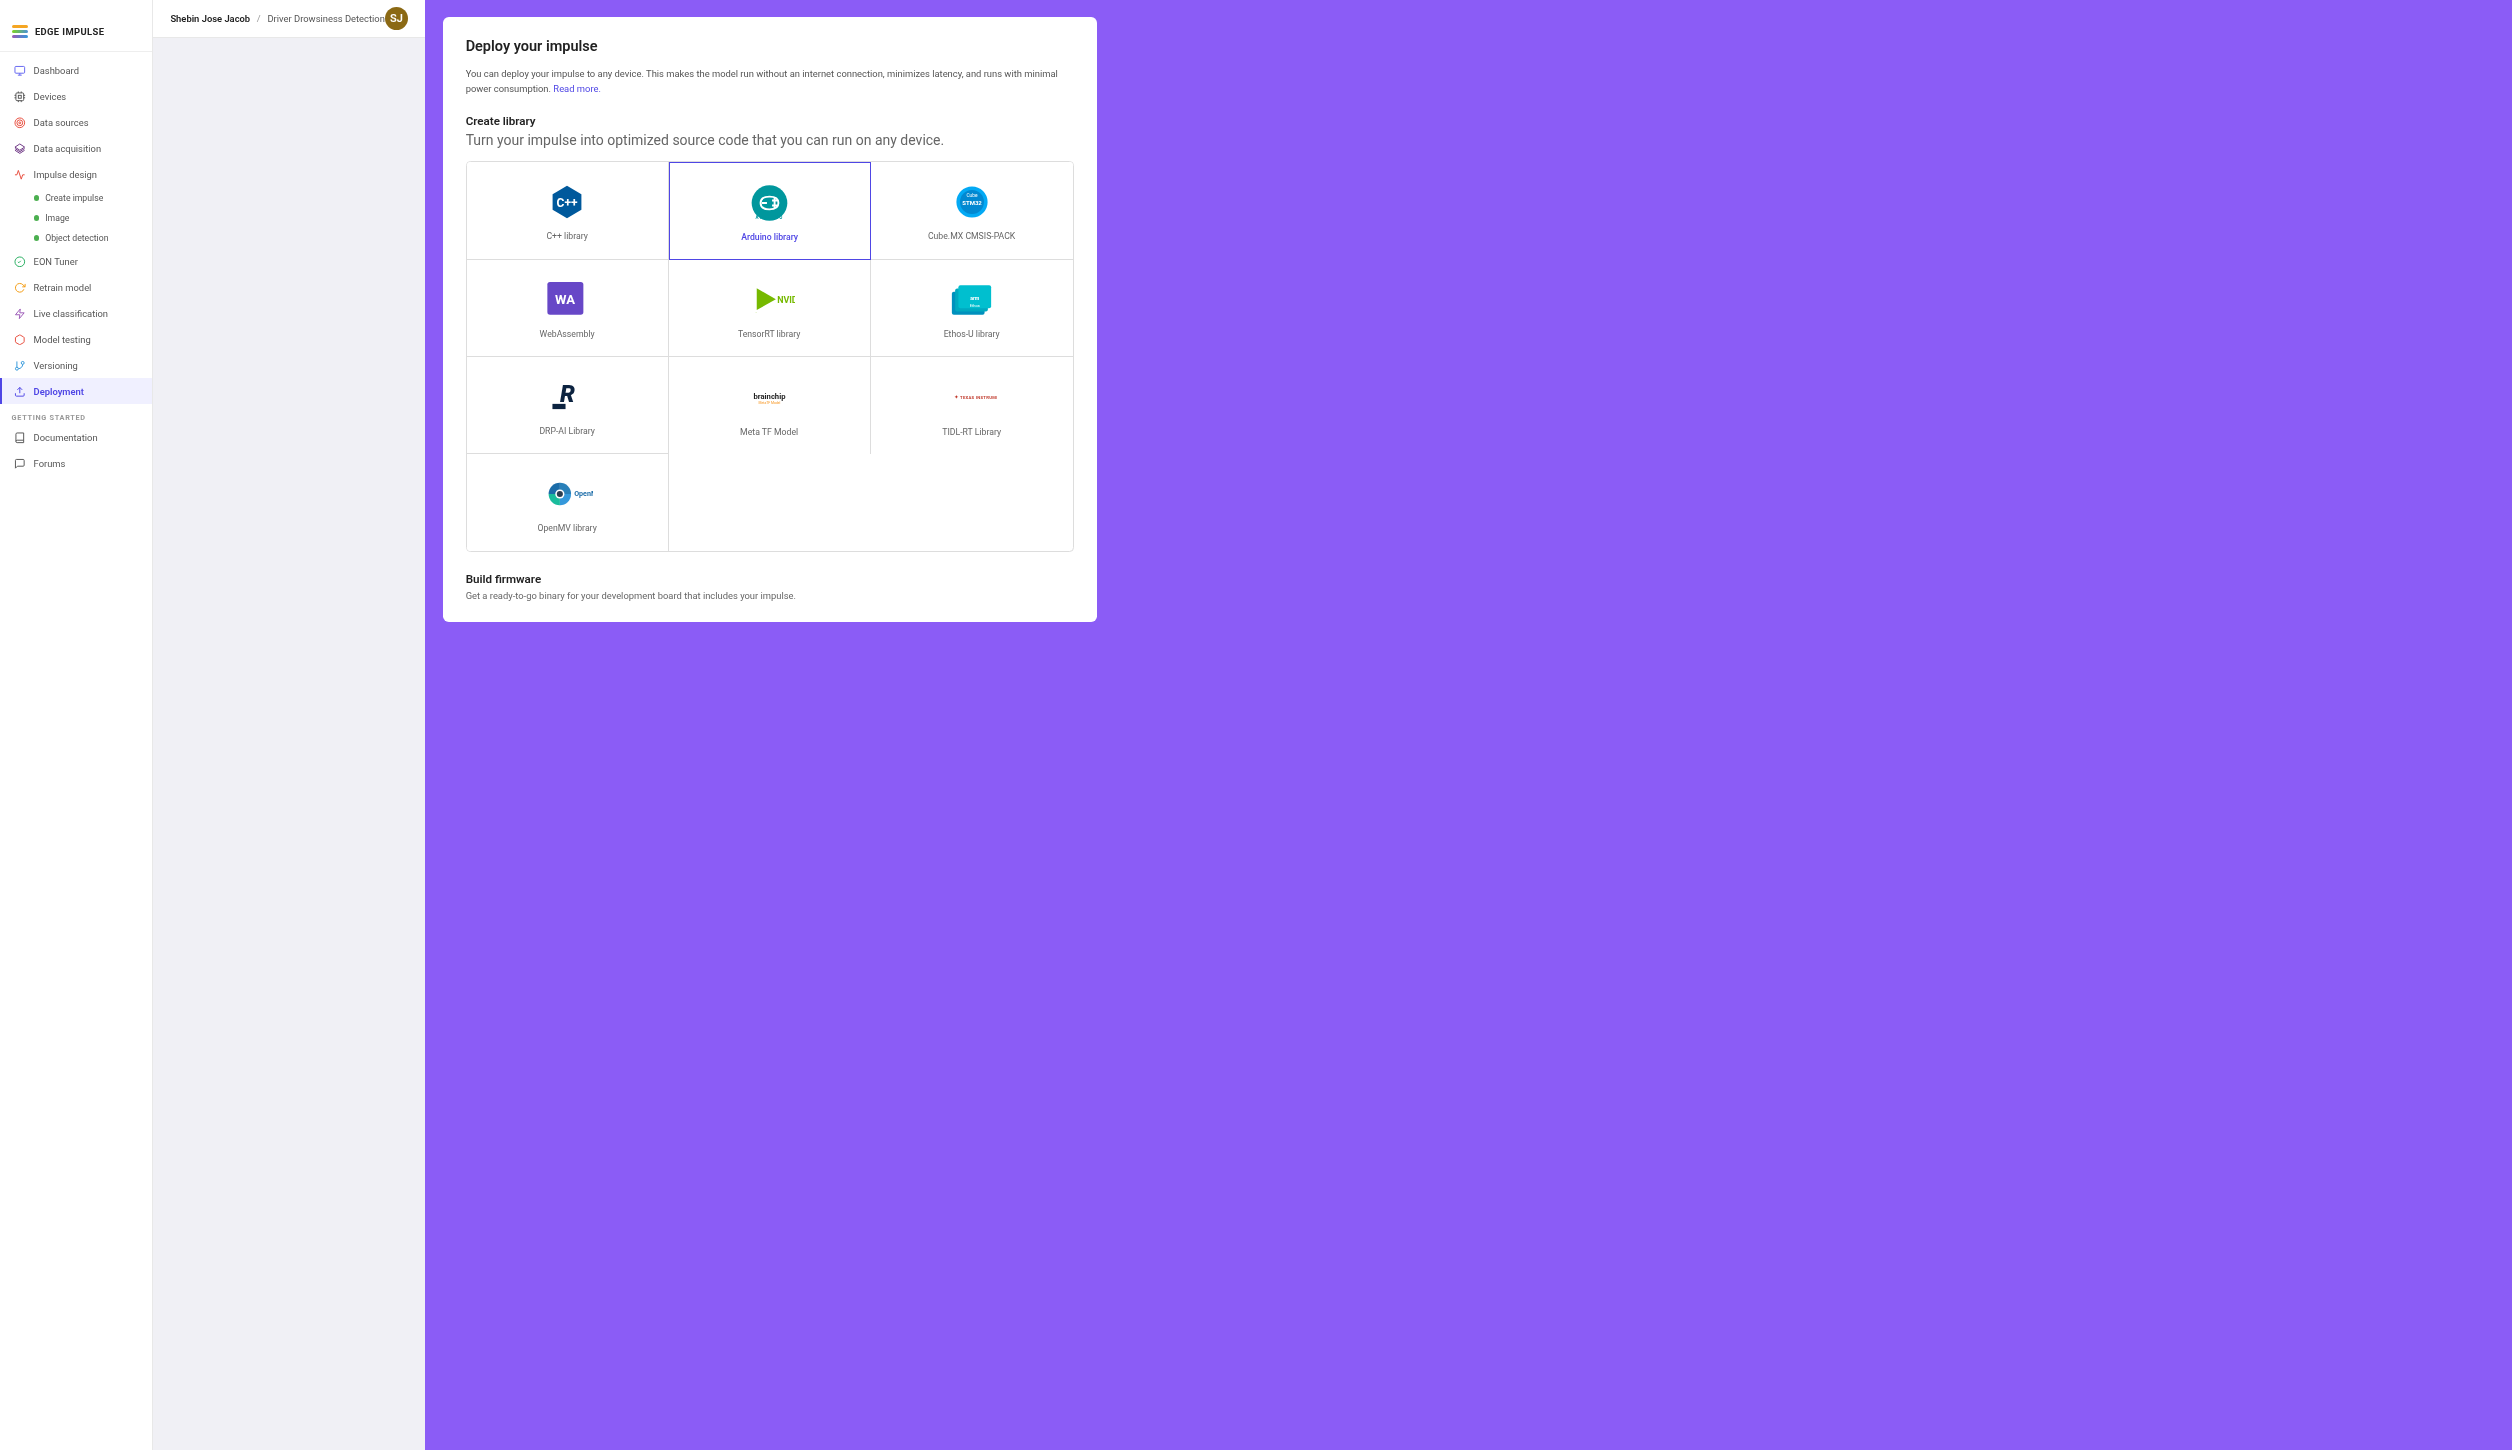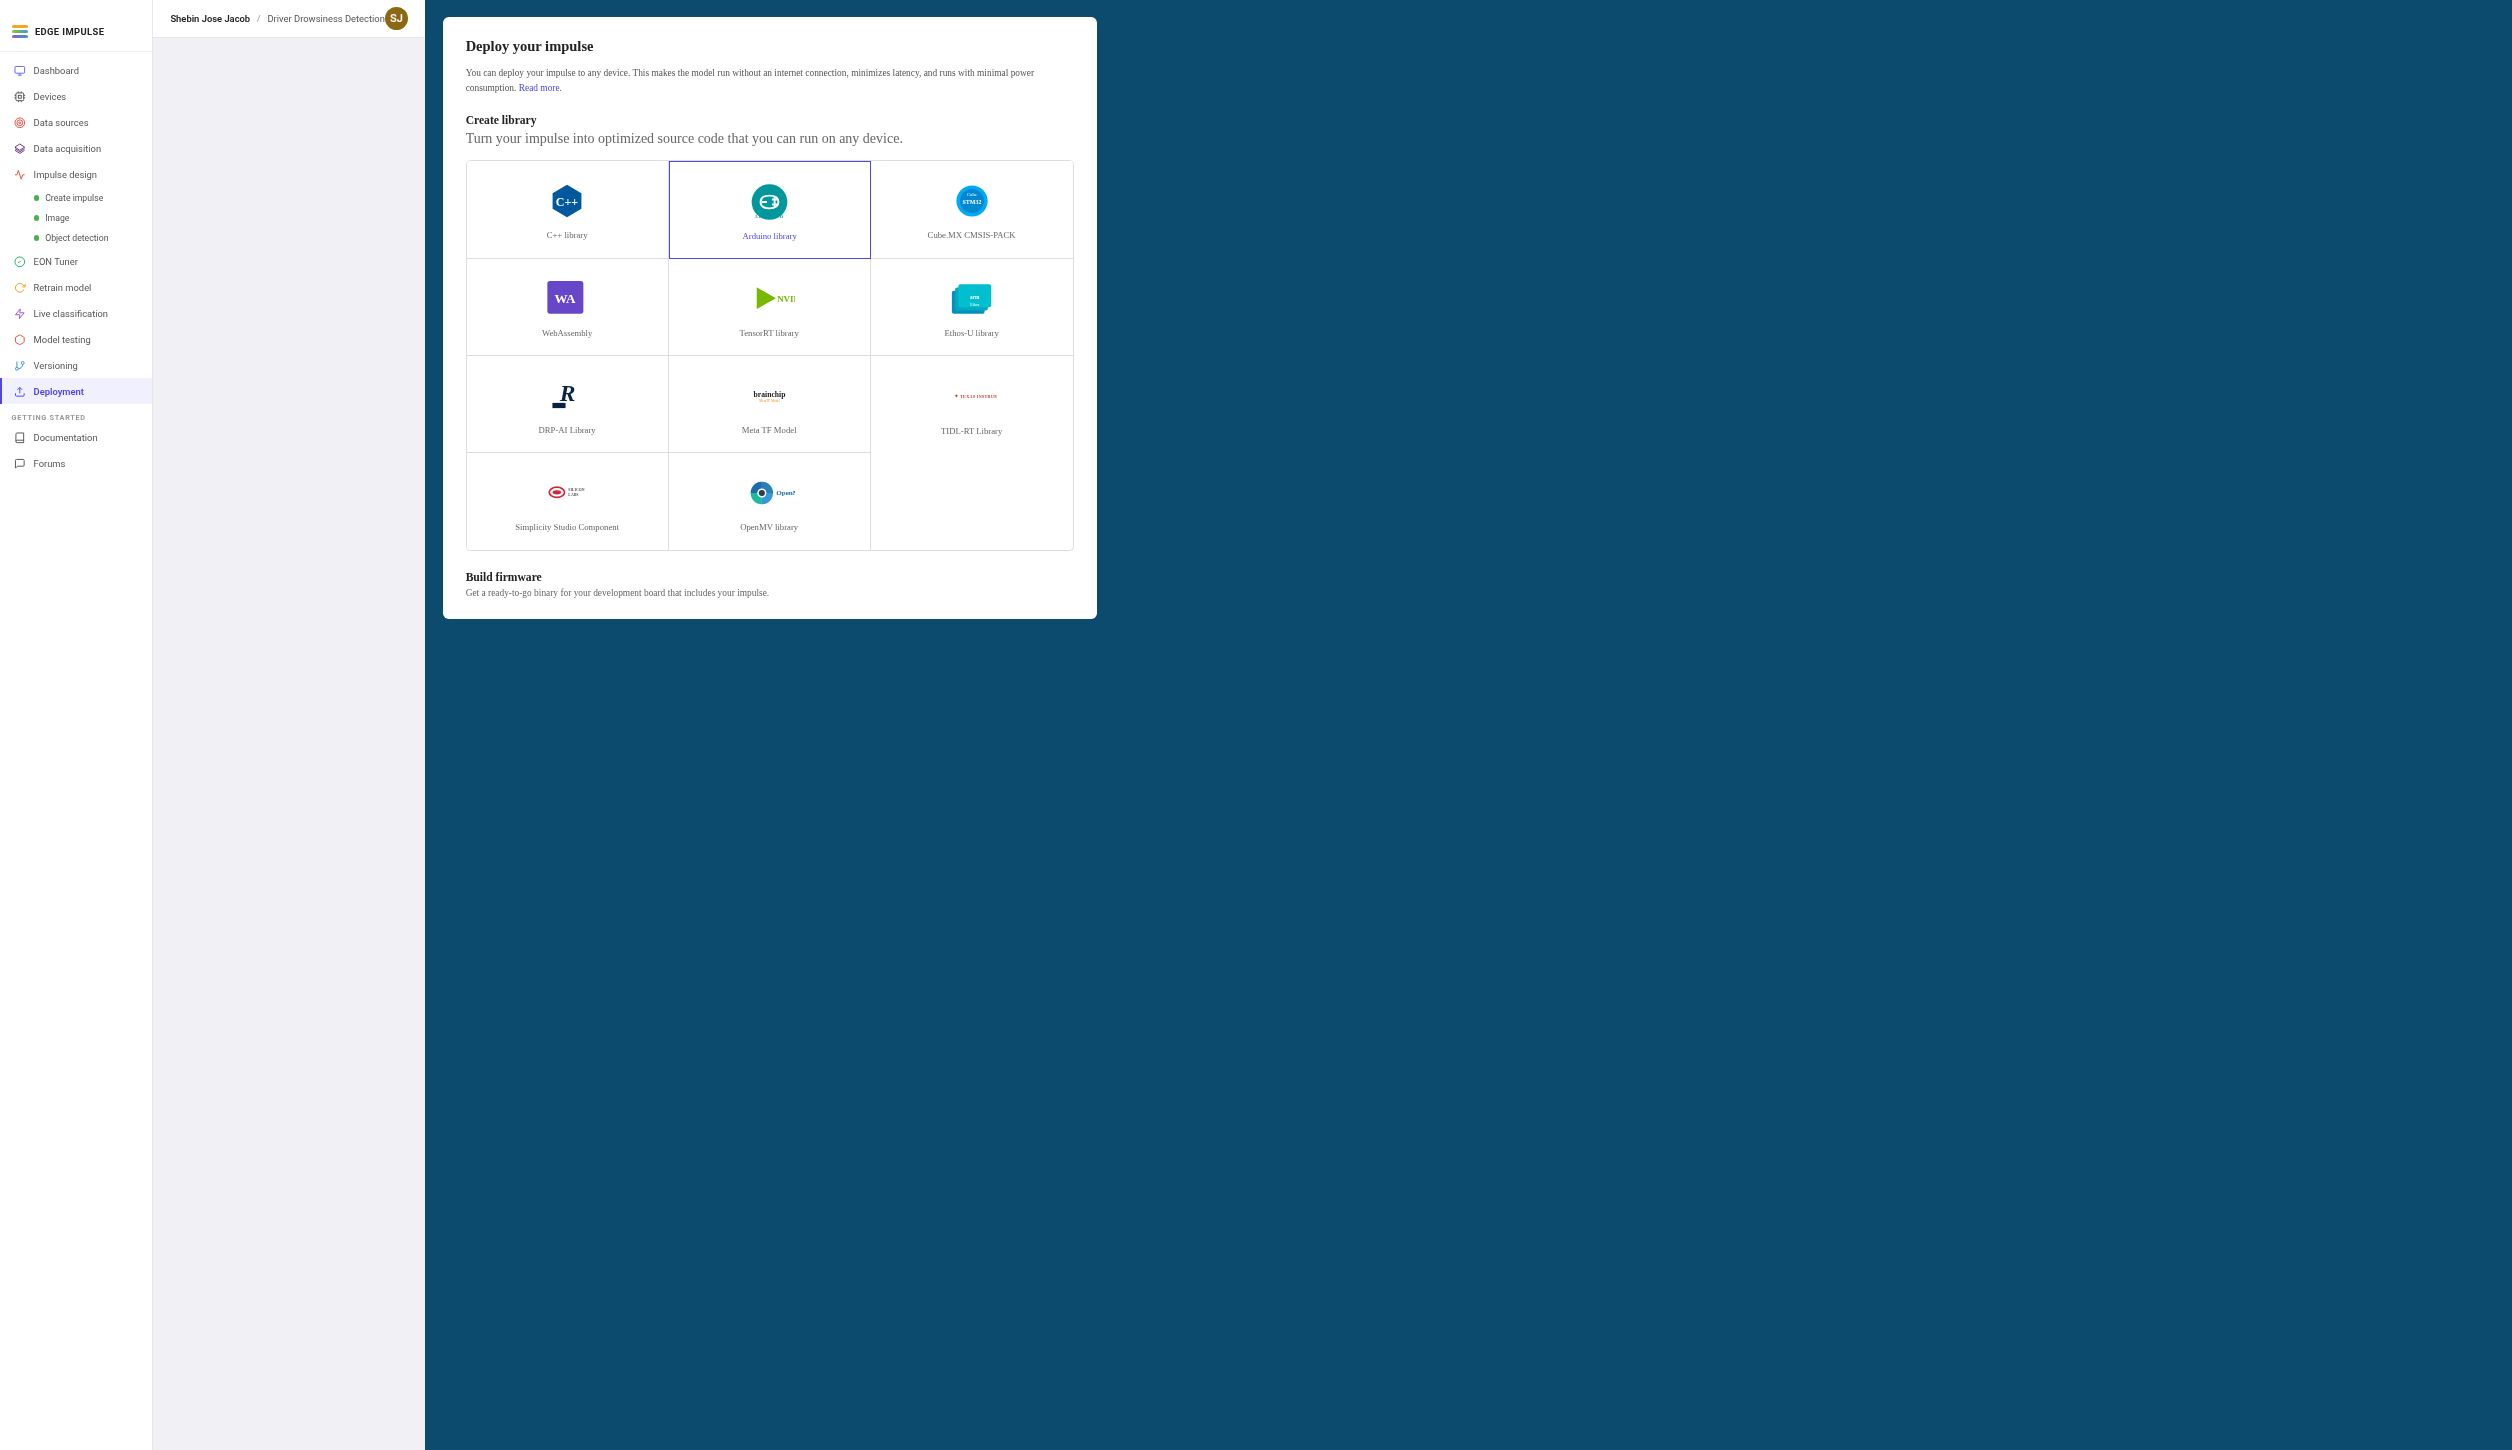--- a/index.html
+++ b/index.html
@@ -92,23 +92,22 @@
     .avatar {
       width: 23px; height: 23px; border-radius: 50%; background: #8B6914;
       overflow: hidden; display: flex; align-items: center; justify-content: center;
       color: #fff; font-size: 11px; font-weight: 600;
     }
 
     
     #page-body {
       flex: 1;
       overflow-y: auto;
-      background: #0c4a6e;
+      background: #8b5cf6;
       padding: 17.4px;
-      font-family: Liberation Serif, serif;
     }
 
     .deploy-card {
       background: #fff;
       border-radius: 5.8px;
       padding: 20.4px 23px;
       max-width: 654px;
     }
 
     .deploy-title {
@@ -485,31 +484,20 @@
         <div class="library-item">
           <div class="library-logo">
             <svg viewBox="0 0 160 40" width="102" height="26">
               <text x="25" y="26" font-size="18" fill="#C0392B">✦</text>
               <text x="44" y="27" font-size="13" font-weight="bold" fill="#C0392B" letter-spacing="1">TEXAS INSTRUMENTS</text>
             </svg>
           </div>
           <span class="library-label">TIDL-RT Library</span>
         </div>
 
-        <div class="library-item">
-          <div class="library-logo">
-            <svg viewBox="0 0 120 45" width="80" height="29">
-              <ellipse cx="35" cy="22" rx="18" ry="12" fill="none" stroke="#CE2939" stroke-width="4"></ellipse>
-              <ellipse cx="35" cy="22" rx="10" ry="5" fill="#CE2939"></ellipse>
-              <text x="62" y="18" font-size="9" fill="#555" font-weight="600">SILICON</text>
-              <text x="62" y="30" font-size="9" fill="#555" font-weight="600">LABS</text>
-            </svg>
-          </div>
-          <span class="library-label">Simplicity Studio Component</span>
-        </div>
 
         <div class="library-item">
           <div class="library-logo">
             <svg viewBox="0 0 100 60" width="65" height="40">
 
               <circle cx="35" cy="30" r="22" fill="#1B6CA8" opacity="0.15"></circle>
               <path d="M13,30 A22,22 0 0,1 35,8 L35,30 Z" fill="#1B6CA8"></path>
               <path d="M35,8 A22,22 0 0,1 57,30 L35,30 Z" fill="#2980B9"></path>
               <path d="M57,30 A22,22 0 0,1 35,52 L35,30 Z" fill="#3498DB"></path>
               <path d="M35,52 A22,22 0 0,1 13,30 L35,30 Z" fill="#1ABC9C"></path>

